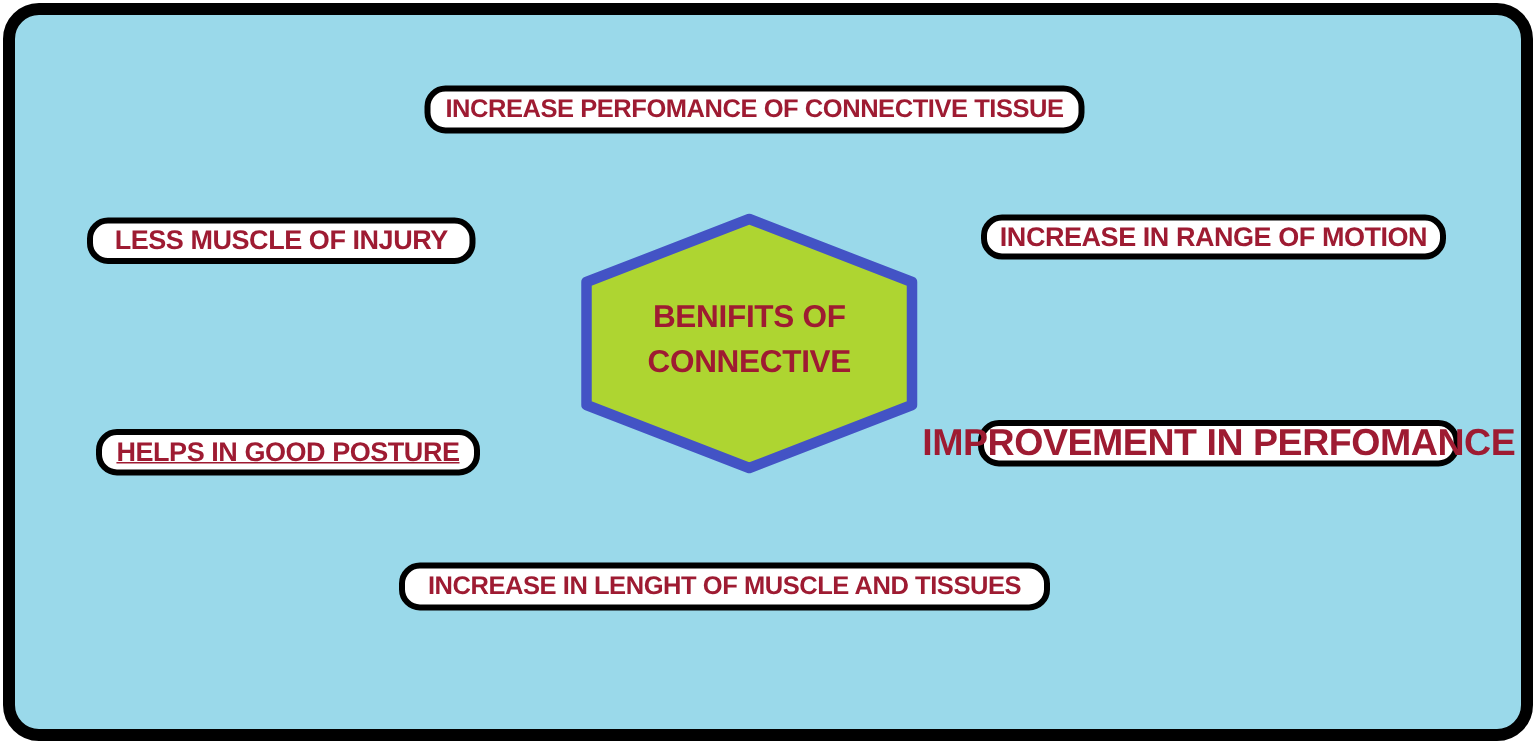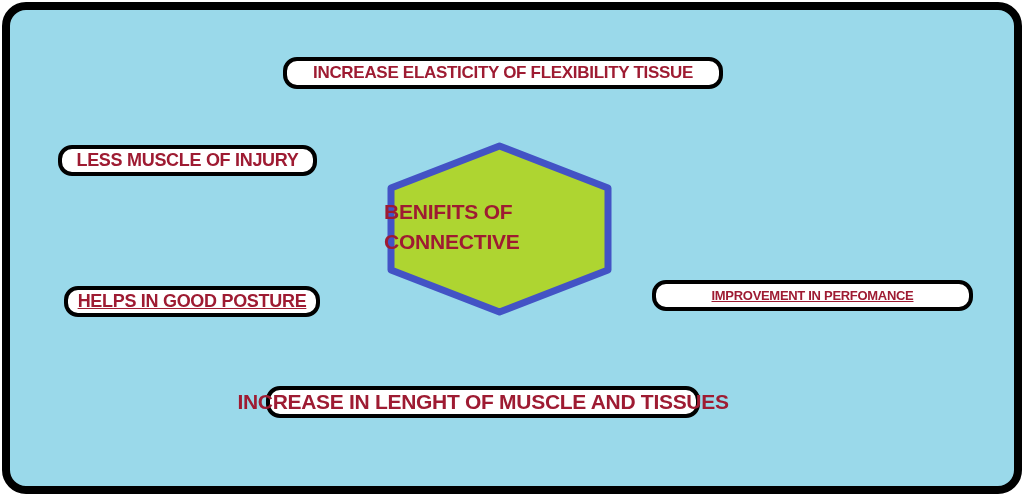--- a/index.html
+++ b/index.html
@@ -36,55 +36,56 @@
     display: flex;
     align-items: center;
     justify-content: center;
     white-space: nowrap;
     letter-spacing: -0.3px;
   }
   .pill-top        { left: 283px; top: 57px;  width: 440px; height: 32px; font-size: 17px; }
   .pill-left-upper { left: 58px;  top: 145px; width: 259px; height: 31px; font-size: 18px; }
   .pill-right-upper{ left: 654px; top: 143px; width: 310px; height: 30px; font-size: 18px; }
   .pill-left-lower { left: 64px;  top: 286px; width: 256px; height: 31px; font-size: 18px; text-decoration: underline; }
-  .pill-right-lower{ left: 652px; top: 280px; width: 321px; height: 31px; font-size: 13px; text-decoration: underline; }
-  .pill-bottom     { left: 266px; top: 386px; width: 434px; height: 32px; font-size: 21px; }
+  .pill-right-lower{ left: 652px; top: 280px; width: 321px; height: 31px; font-size: 25px; }
+  .pill-bottom     { left: 266px; top: 375px; width: 434px; height: 32px; font-size: 17px; }
   .hexagon-svg {
     position: absolute;
     left: 384px; top: 139px;
     width: 231px; height: 180px;
   }
   .hexagon-svg polygon {
     fill: var(--hexagon-fill, #aed531);
     stroke: var(--hexagon-border, #4353c5);
     stroke-width: 7;
     stroke-linejoin: round;
   }
   .hexagon-text {
     position: absolute;
     left: 384px; top: 197px;
     width: 231px;
-    text-align: left;
+    text-align: center;
     color: var(--hexagon-text, #9e1b32);
     font-weight: bold;
     font-size: 21px;
     line-height: 30px;
     letter-spacing: -0.2px;
   }
 </style>
 </head>
 <body>
 
 <div class="stage">
   <div class="canvas"></div>
 
-  <div class="pill pill-top">INCREASE ELASTICITY OF FLEXIBILITY TISSUE</div>
+  <div class="pill pill-top">INCREASE PERFOMANCE OF CONNECTIVE TISSUE</div>
 
   <div class="pill pill-left-upper">LESS MUSCLE OF INJURY</div>
 
+  <div class="pill pill-right-upper">INCREASE IN RANGE OF MOTION</div>
 
   <svg class="hexagon-svg" viewBox="0 0 231 180" aria-hidden="true">
     <polygon points="115.5,7 224,49 224,131 115.5,173 7,131 7,49"></polygon>
   </svg>
 
   <div class="hexagon-text">
     <div>BENIFITS OF</div>
     <div>CONNECTIVE</div>
   </div>
 

